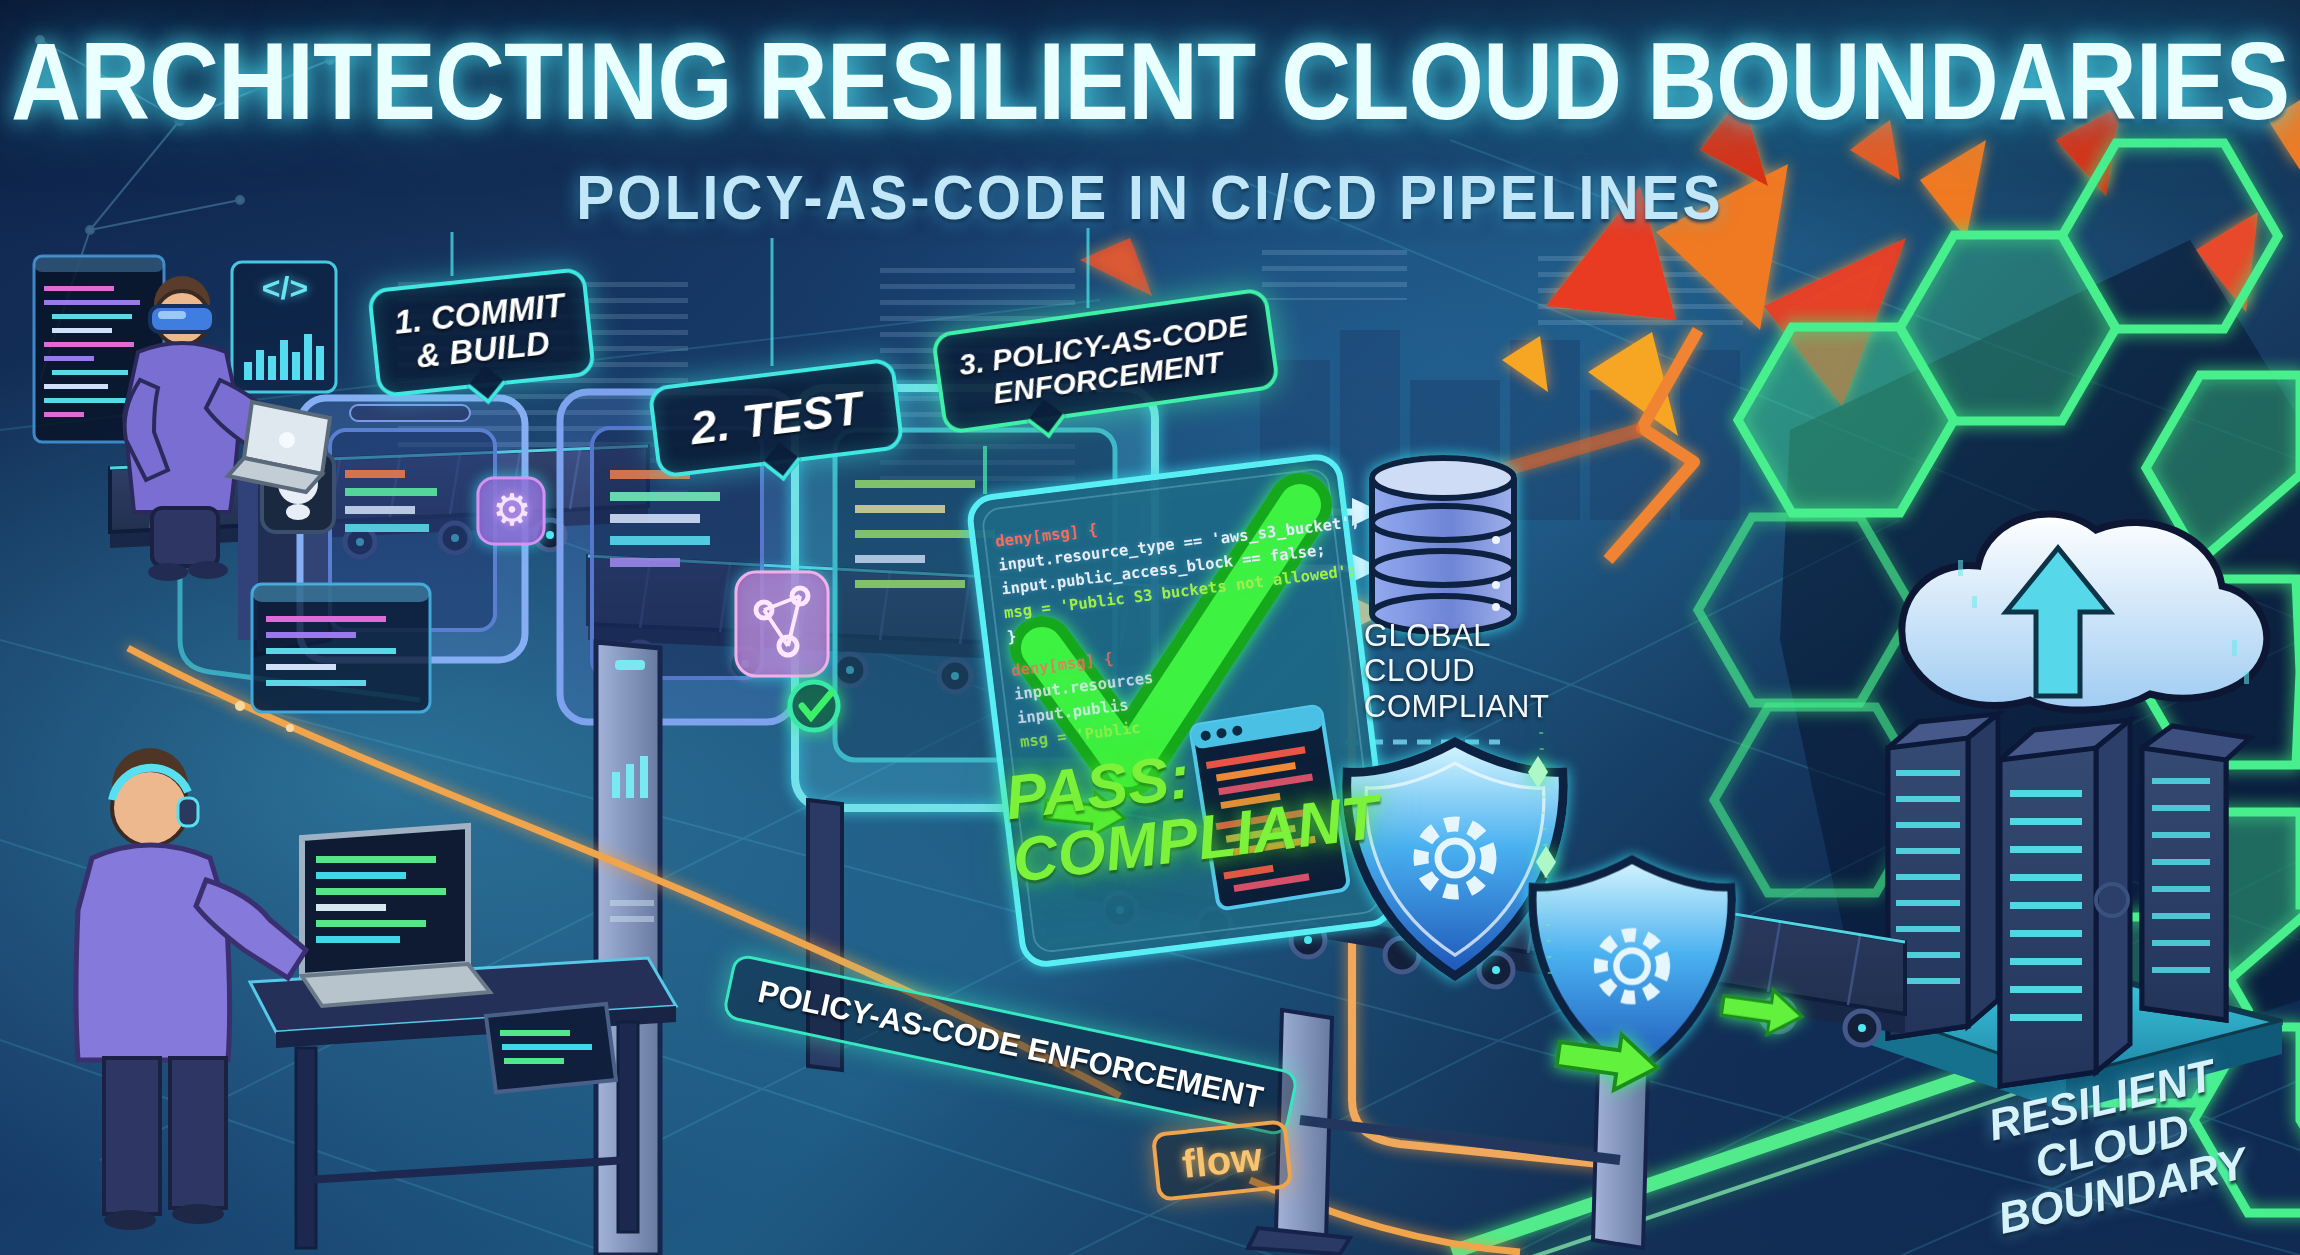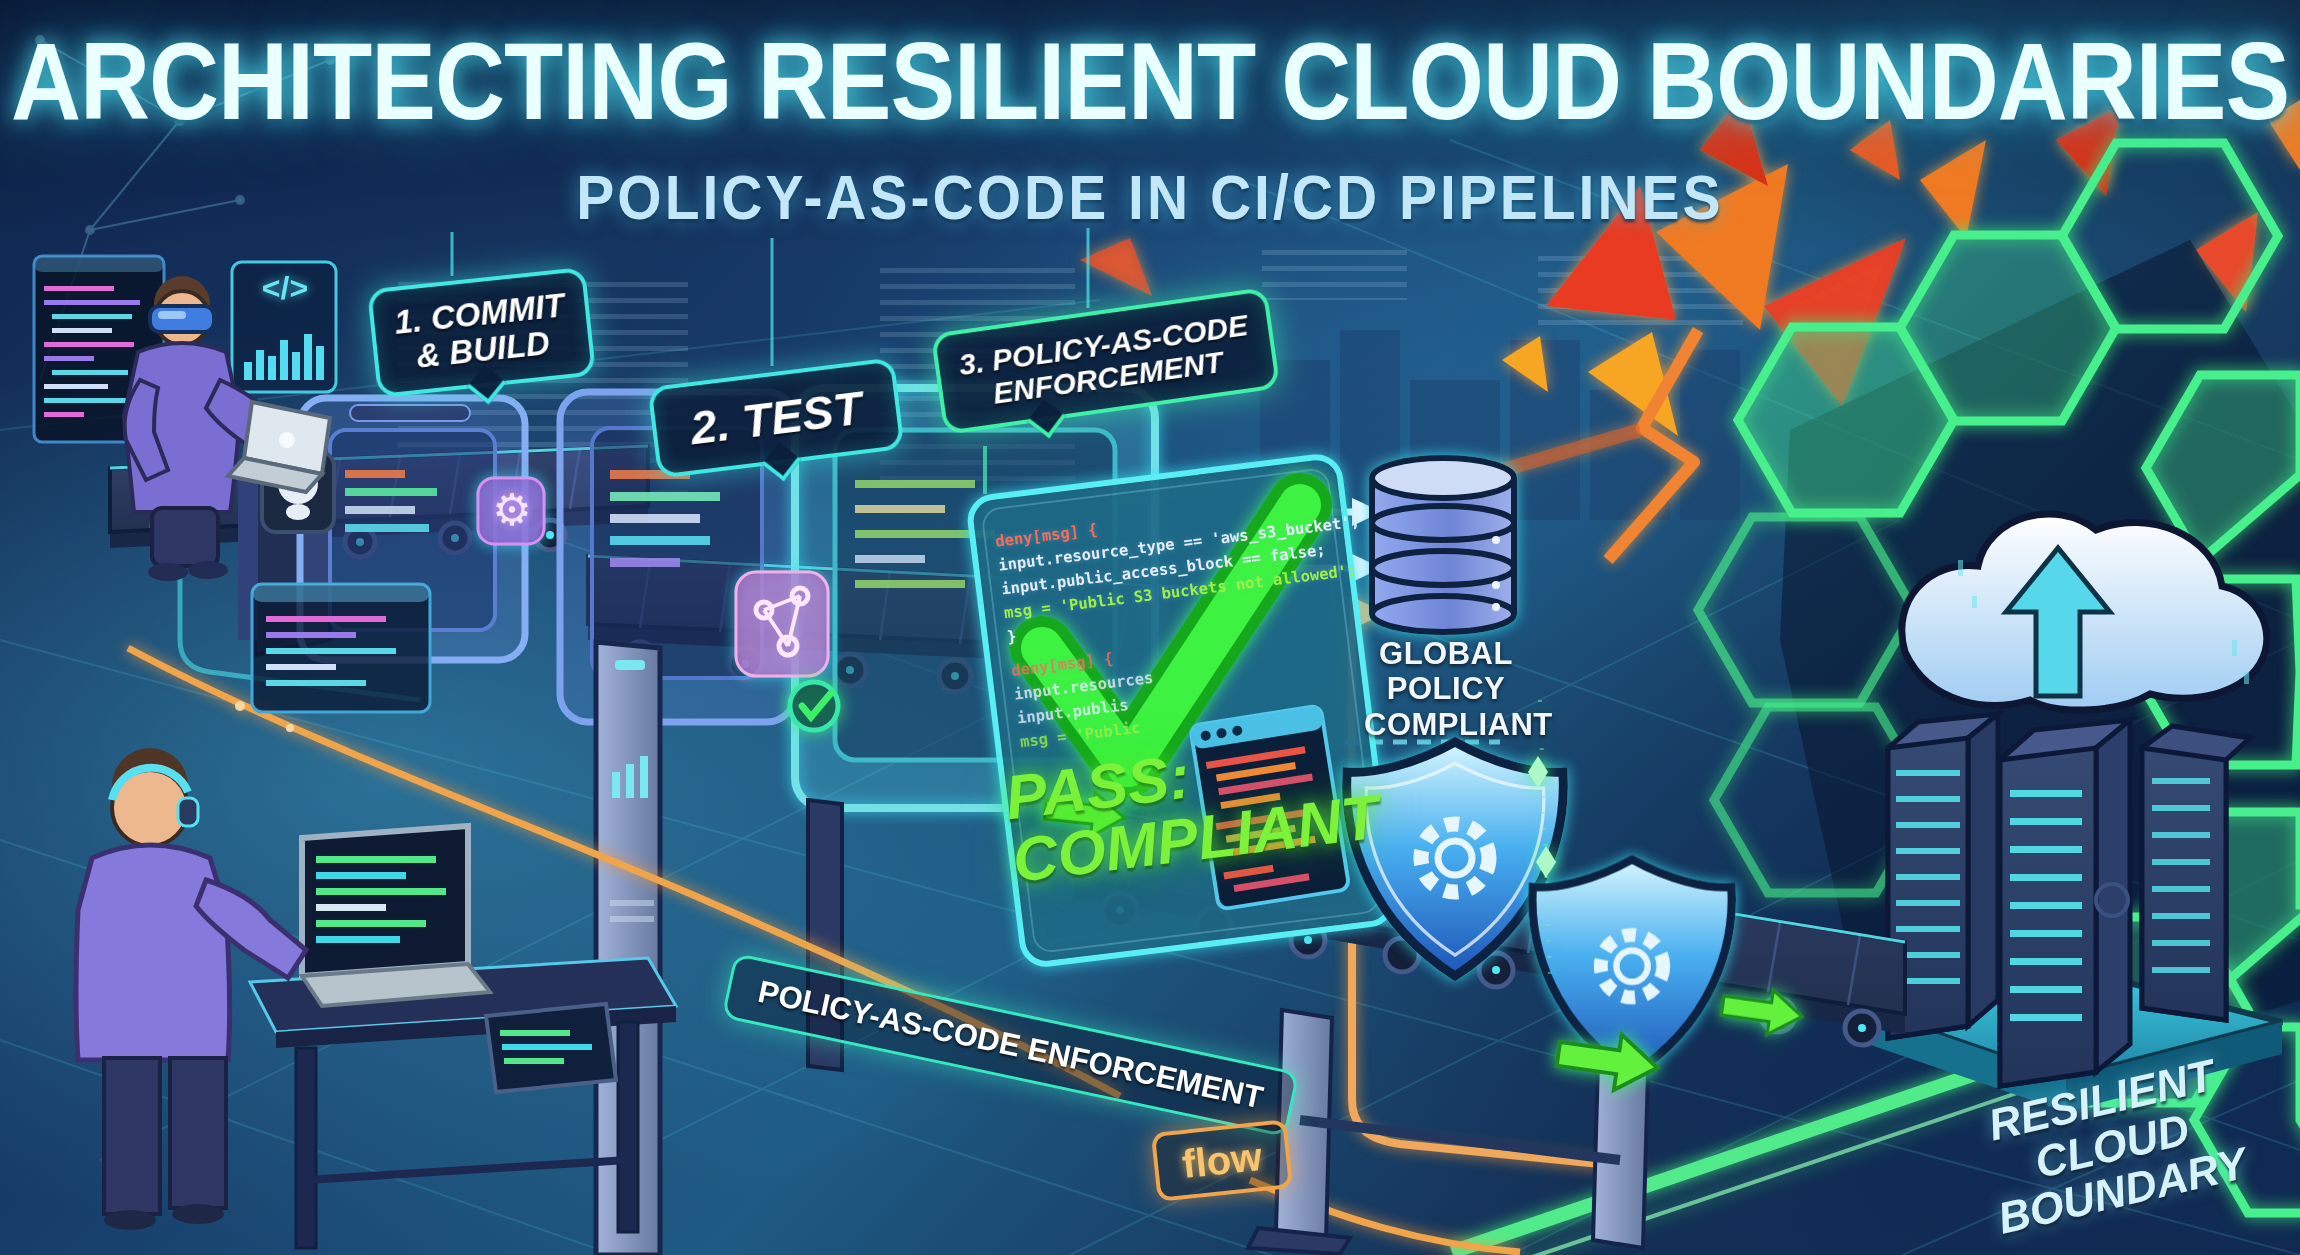--- a/index.html
+++ b/index.html
@@ -33,21 +33,21 @@
     border-color:#3ef0a8;box-shadow:0 0 30px rgba(62,240,168,.6),inset 0 0 18px rgba(62,240,168,.22);}
   .lbl-enforce::after{border-color:#3ef0a8;left:30%;}
   .code-overlay{left:994px;top:530px;width:336px;transform:rotate(-7deg);transform-origin:0 0;
     font-family:"DejaVu Sans Mono",monospace;font-size:15.5px;font-weight:bold;line-height:1.55;
     color:#e6edf6;text-shadow:0 0 6px rgba(130,210,255,.35);white-space:nowrap;}
   .code-overlay .gap{height:10px;}
   .c-red{color:#ff6a55;} .c-green{color:#9ef23e;} .c-dim{opacity:.8;}
   .pass-txt{left:1008px;top:744px;transform:rotate(-7deg);font-size:62px;font-weight:900;
     font-style:italic;color:#7df23a;line-height:1.02;
     text-shadow:0 0 18px rgba(90,240,60,.85),0 0 44px rgba(60,220,40,.5),0 3px 2px rgba(0,30,0,.6);}
-  .registry-txt{left:1364px;top:636px;width:164px;text-align:center;font-size:31px;font-weight:700;
+  .registry-txt{left:1364px;top:618px;width:164px;text-align:left;font-size:31px;font-weight:400;
     color:#f2f7fd;line-height:1.14;letter-spacing:.5px;text-shadow:0 2px 4px rgba(0,0,0,.7);}
   .lbl-bottom{left:722px;top:1012px;transform:rotate(12deg);font-size:31px;font-weight:800;color:#fff;
     background:rgba(10,28,52,.45);border:3px solid #36e8c0;border-radius:16px;padding:12px 28px;
     box-shadow:0 0 24px rgba(60,240,190,.5);white-space:nowrap;text-shadow:0 2px 3px rgba(0,0,0,.7);}
   .lbl-flow{left:1154px;top:1126px;transform:rotate(-6deg);font-size:40px;font-weight:bold;
     color:#f8c470;border:4px solid #f0a44c;border-radius:14px;padding:8px 24px;
     background:rgba(50,35,22,.35);box-shadow:0 0 22px rgba(240,160,70,.55);
     text-shadow:0 0 10px rgba(250,190,90,.9);}
   .lbl-boundary{left:1952px;top:1076px;width:320px;transform:rotate(-13deg);font-size:44px;
     font-weight:900;font-style:italic;color:#d6f3fb;text-align:center;line-height:1.06;
@@ -655,21 +655,21 @@
     <div class="c-green c-dim">msg = 'Public</div>
   </div>
 
   <div class="abs pass-txt">
     <div>PASS:</div>
     <div>COMPLIANT</div>
   </div>
 
   <div class="abs registry-txt">
     <div>GLOBAL</div>
-    <div>POLICY</div>
+    <div>CLOUD</div>
     <div>COMPLIANT</div>
   </div>
 
   <div class="abs lbl-bottom">POLICY-AS-CODE ENFORCEMENT</div>
   <div class="abs lbl-flow">flow</div>
 
   <div class="abs lbl-boundary">
     <div>RESILIENT CLOUD</div>
     <div>BOUNDARY</div>
   </div>

